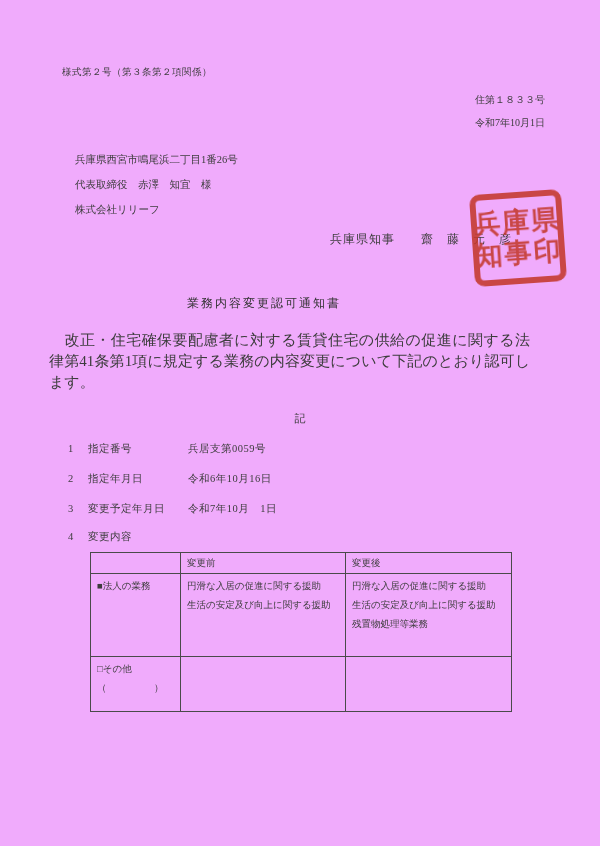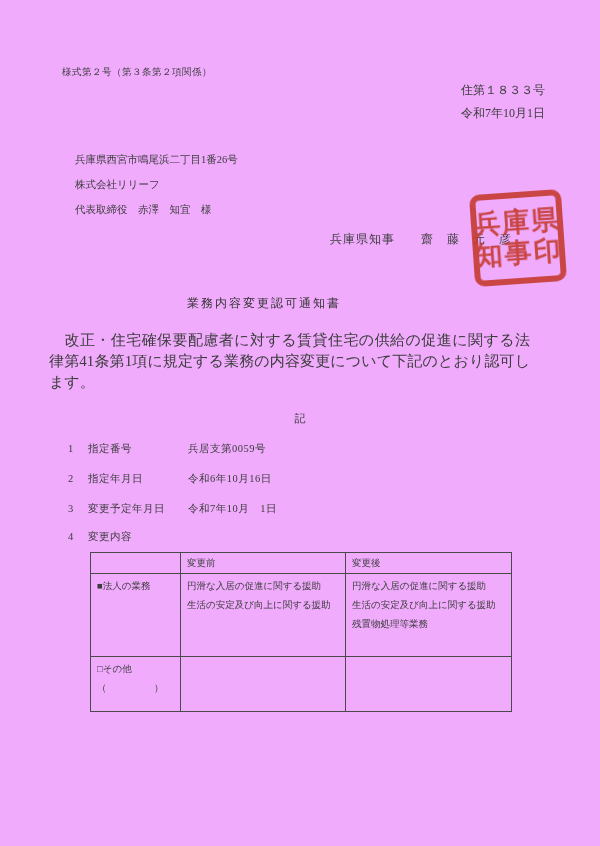--- a/index.html
+++ b/index.html
@@ -7,21 +7,21 @@
     position:relative;
     width:600px;height:846px;
     margin:0 auto;
     background:#f0abfc;
     font-family:"Liberation Serif","DejaVu Serif",serif;
     color:#3c3c3c;
     overflow:hidden;
   }
   .abs{position:absolute;}
   .form-no{left:62px;top:66px;font-size:9.5px;letter-spacing:.5px;}
-  .ref-block{right:55px;top:79px;text-align:right;font-size:12px;line-height:23px;}
+  .ref-block{right:55px;top:88px;text-align:right;font-size:10px;line-height:23px;}
   .addr-block{left:75px;top:147px;font-size:10.5px;line-height:25px;}
   .sender{left:330px;top:231px;font-size:12px;letter-spacing:1px;}
   .seal{
     left:472px;top:192px;width:80px;height:80px;
     border:6px solid #c4392c;border-radius:10px;
     transform:rotate(-4deg);
     color:#c4392c;
     display:flex;flex-direction:column;justify-content:center;align-items:center;
     font-weight:bold;font-size:27px;line-height:31px;letter-spacing:2px;
     opacity:.88;filter:blur(.3px);
@@ -61,22 +61,22 @@
 
   <div class="abs form-no">様式第２号（第３条第２項関係）</div>
 
   <div class="abs ref-block">
     <div>住第１８３３号</div>
     <div>令和7年10月1日</div>
   </div>
 
   <div class="abs addr-block">
     <div>兵庫県西宮市鳴尾浜二丁目1番26号</div>
+    <div>代表取締役　赤澤　知宜　様</div>
     <div>株式会社リリーフ</div>
-    <div>代表取締役　赤澤　知宜　様</div>
   </div>
 
   <div class="abs sender">兵庫県知事　　齋　藤　元　彦</div>
 
   <div class="abs seal">
     <div>兵庫県</div>
     <div>知事印</div>
   </div>
 
   <div class="abs doc-title">業務内容変更認可通知書</div>

